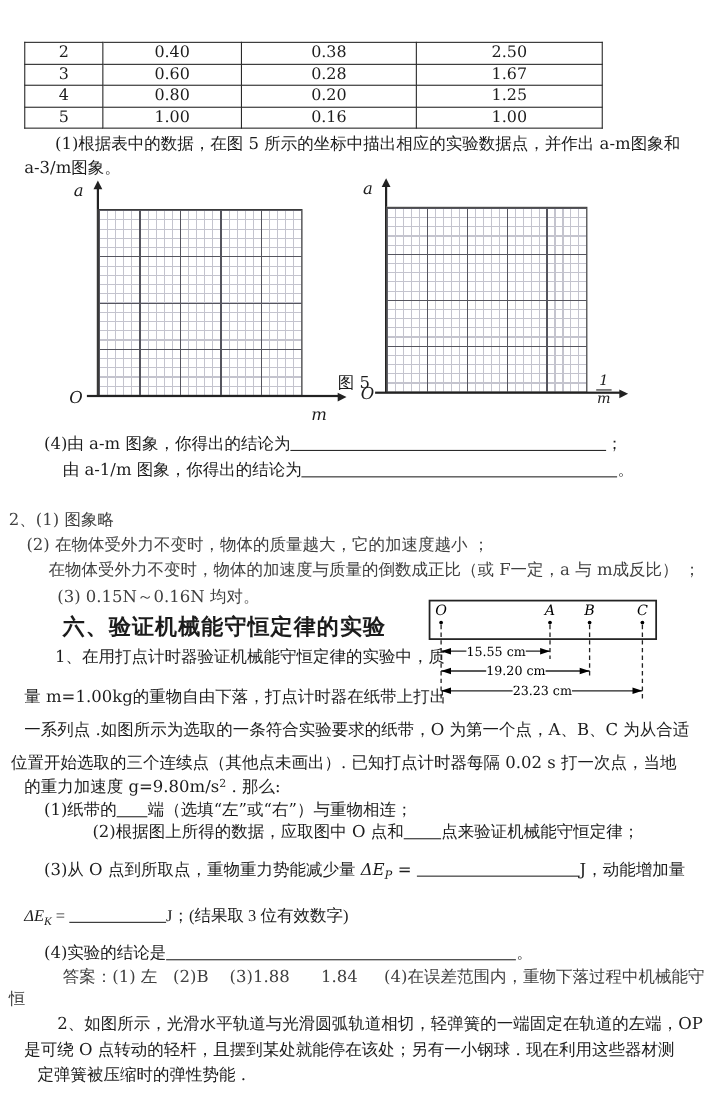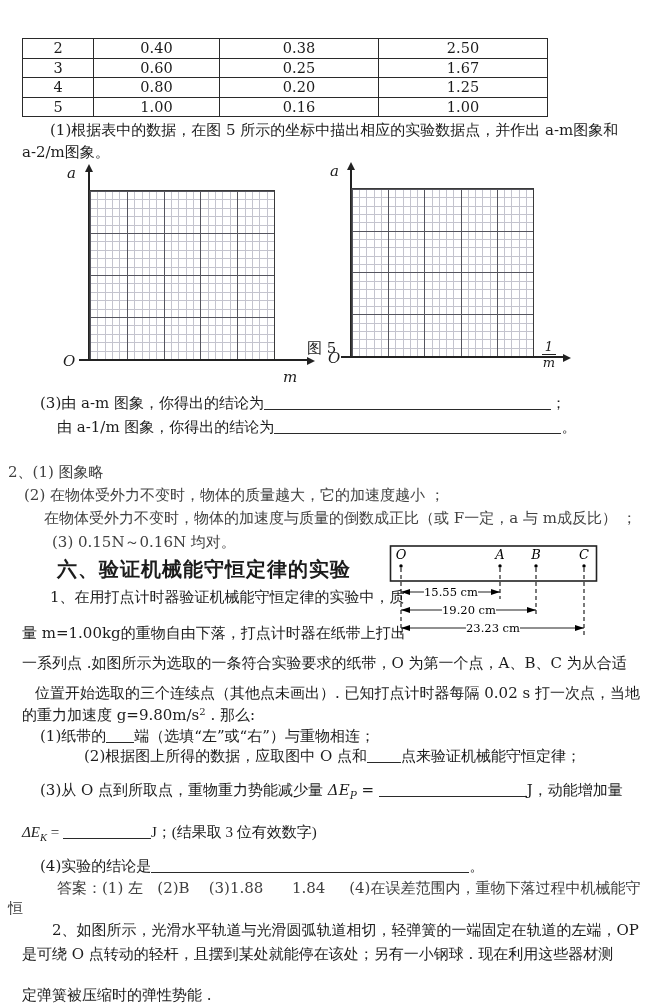--- a/index.html
+++ b/index.html
@@ -43,40 +43,40 @@
     <tbody>
         <tr>
       <td style="width:70px">2</td>
       <td style="width:125px">0.40</td>
       <td style="width:158px">0.38</td>
       <td style="width:168px">2.50</td>
     </tr>
     <tr>
       <td>3</td>
       <td>0.60</td>
-      <td>0.25</td>
+      <td>0.28</td>
       <td>1.67</td>
     </tr>
     <tr>
       <td>4</td>
       <td>0.80</td>
       <td>0.20</td>
       <td>1.25</td>
     </tr>
     <tr>
       <td>5</td>
       <td>1.00</td>
       <td>0.16</td>
       <td>1.00</td>
     </tr>
   </tbody>
     </table>
 
   <div class="abs" style="top:121px;left:50px;">(1)根据表中的数据，在图 5 所示的坐标中描出相应的实验数据点，并作出 a-m图象和</div>
-  <div class="abs" style="top:143px;left:22px;">a-2/m图象。</div>
+  <div class="abs" style="top:143px;left:22px;">a-3/m图象。</div>
 
   <div class="graph" style="left:60px;top:162px;width:252px;height:224px;">
     <span class="axlab" style="left:7px;top:2px;">a</span>
     <div class="arrow-up" style="left:24.5px;top:2px;"></div>
     <div class="yaxis" style="left:28px;top:9px;height:189px;"></div>
     <div class="grid" style="left:29px;top:28px;width:184px;height:168px;
          background-image:
            repeating-linear-gradient(to right,#55555e 0,#55555e 1px,transparent 1px,transparent 36.8px),
            repeating-linear-gradient(to bottom,#55555e 0,#55555e 1px,transparent 1px,transparent 42px),
            repeating-linear-gradient(to right,#c4c4ce 0,#c4c4ce 1px,transparent 1px,transparent 7.36px),
@@ -103,21 +103,21 @@
     <div class="arrow-right" style="left:227px;top:195.5px;"></div>
     <span class="axlab" style="left:-8px;top:191px;">O</span>
     <div class="frac" style="left:206px;top:182px;">
       <span>1</span>
       <span class="bar"></span>
       <span>m</span>
     </div>
   </div>
 
   <div class="abs" style="top:394px;left:40px;">
-    <span>(3)由 a-m 图象，你得出的结论为</span><span class="blank" style="width:287px;"></span><span>；</span>
+    <span>(4)由 a-m 图象，你得出的结论为</span><span class="blank" style="width:287px;"></span><span>；</span>
   </div>
   <div class="abs" style="top:418px;left:57px;">
     <span>由 a-1/m 图象，你得出的结论为</span><span class="blank" style="width:287px;"></span><span>。</span>
   </div>
 
   <div class="abs red" style="top:463px;left:8px;">2、(1) 图象略</div>
   <div class="abs red" style="top:486px;left:24px;">(2) 在物体受外力不变时，物体的质量越大，它的加速度越小 ；</div>
   <div class="abs red" style="top:509px;left:44px;">在物体受外力不变时，物体的加速度与质量的倒数成正比（或 F一定，a 与 m成反比） ；</div>
   <div class="abs red" style="top:533px;left:52px;">(3) 0.15N～0.16N  均对。</div>
 
@@ -153,21 +153,21 @@
     <line x1="13" y1="86" x2="196" y2="86" stroke="#222" stroke-width="1.2"></line>
     <polygon points="13,86 22,83 22,89"></polygon>
     <polygon points="196,86 187,83 187,89"></polygon>
     <rect x="78" y="79" width="54" height="13" fill="#fff"></rect>
     <text x="105" y="90" font-size="11.5" text-anchor="middle">23.23 cm</text>
   </svg>
 
   <div class="abs" style="top:588px;left:50px;text-align:right;">1、在用打点计时器验证机械能守恒定律的实验中，质</div>
   <div class="abs" style="top:624px;left:22px;">量 m=1.00kg的重物自由下落，打点计时器在纸带上打出</div>
   <div class="abs" style="top:654px;left:22px;">一系列点 .如图所示为选取的一条符合实验要求的纸带，O 为第一个点，A、B、C 为从合适</div>
-  <div class="abs" style="top:684px;left:35px;">位置开始选取的三个连续点（其他点未画出）. 已知打点计时器每隔 0.02 s 打一次点，当地</div>
+  <div class="abs" style="top:684px;left:10px;">位置开始选取的三个连续点（其他点未画出）. 已知打点计时器每隔 0.02 s 打一次点，当地</div>
   <div class="abs" style="top:706px;left:22px;">
     <span>的重力加速度 g=9.80m/s</span><span class="sup">2</span><span> . 那么:</span>
   </div>
 
   <div class="abs" style="top:727px;left:40px;">
     <span>(1)纸带的</span><span class="blank" style="width:28px;"></span><span>端（选填“左”或“右”）与重物相连；</span>
   </div>
   <div class="abs" style="top:747px;left:40px;margin-left:44px;">
     <span>(2)根据图上所得的数据，应取图中 O 点和</span><span class="blank" style="width:34px;"></span><span>点来验证机械能守恒定律；</span>
   </div>
@@ -179,15 +179,15 @@
   </div>
   <div class="abs" style="top:857px;left:40px;">
     <span>(4)实验的结论是</span><span class="blank" style="width:318px;"></span><span>。</span>
   </div>
 
   <div class="abs red pre" style="top:879px;left:57px;">答案：(1) 左   (2)B    (3)1.88      1.84     (4)在误差范围内，重物下落过程中机械能守</div>
   <div class="abs red" style="top:899px;left:8px;">恒</div>
 
   <div class="abs" style="top:921px;left:52px;">2、如图所示，光滑水平轨道与光滑圆弧轨道相切，轻弹簧的一端固定在轨道的左端，OP</div>
   <div class="abs" style="top:945px;left:22px;">是可绕 O 点转动的轻杆，且摆到某处就能停在该处；另有一小钢球 . 现在利用这些器材测</div>
-  <div class="abs" style="top:968px;left:22px;margin-top:18px;">定弹簧被压缩时的弹性势能 .</div>
+  <div class="abs" style="top:968px;left:34px;">定弹簧被压缩时的弹性势能 .</div>
 
 </div>
 
 </body></html>

